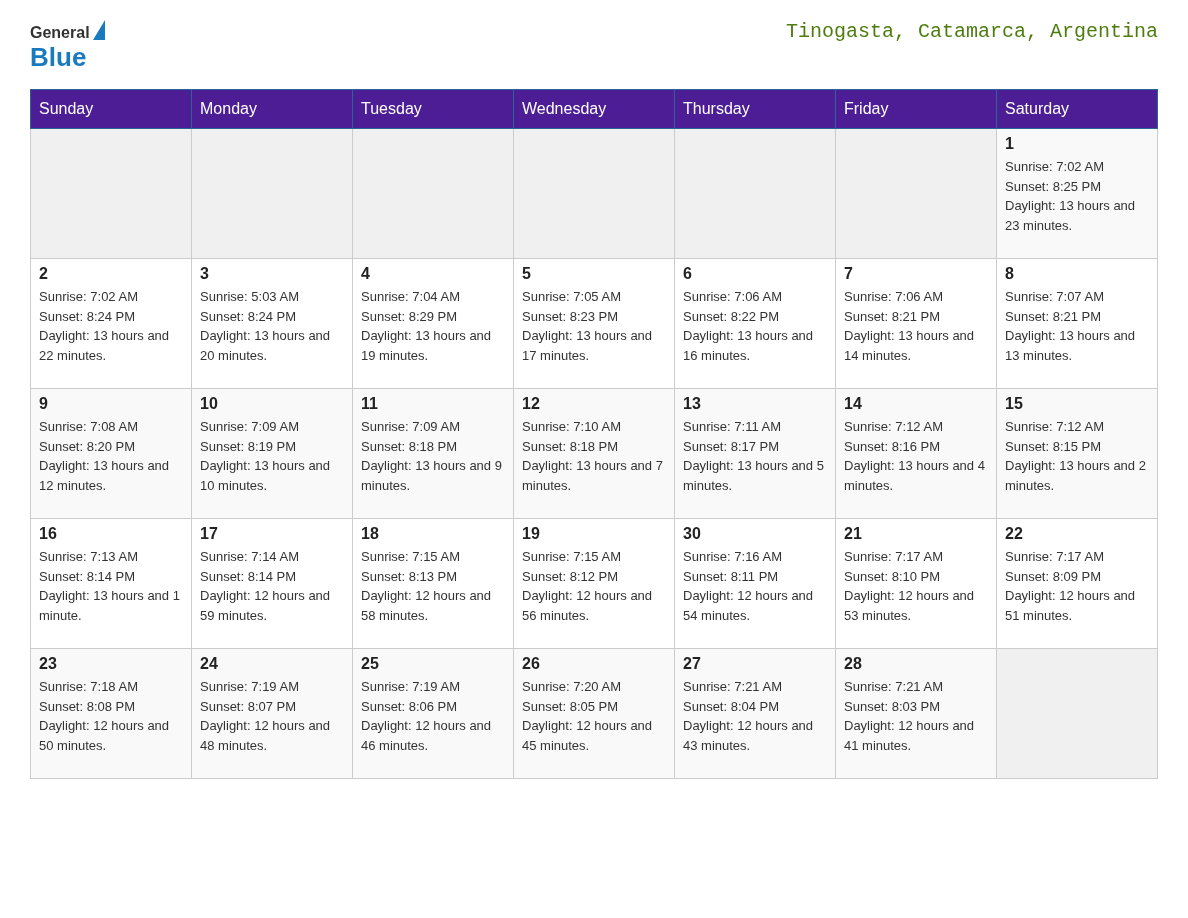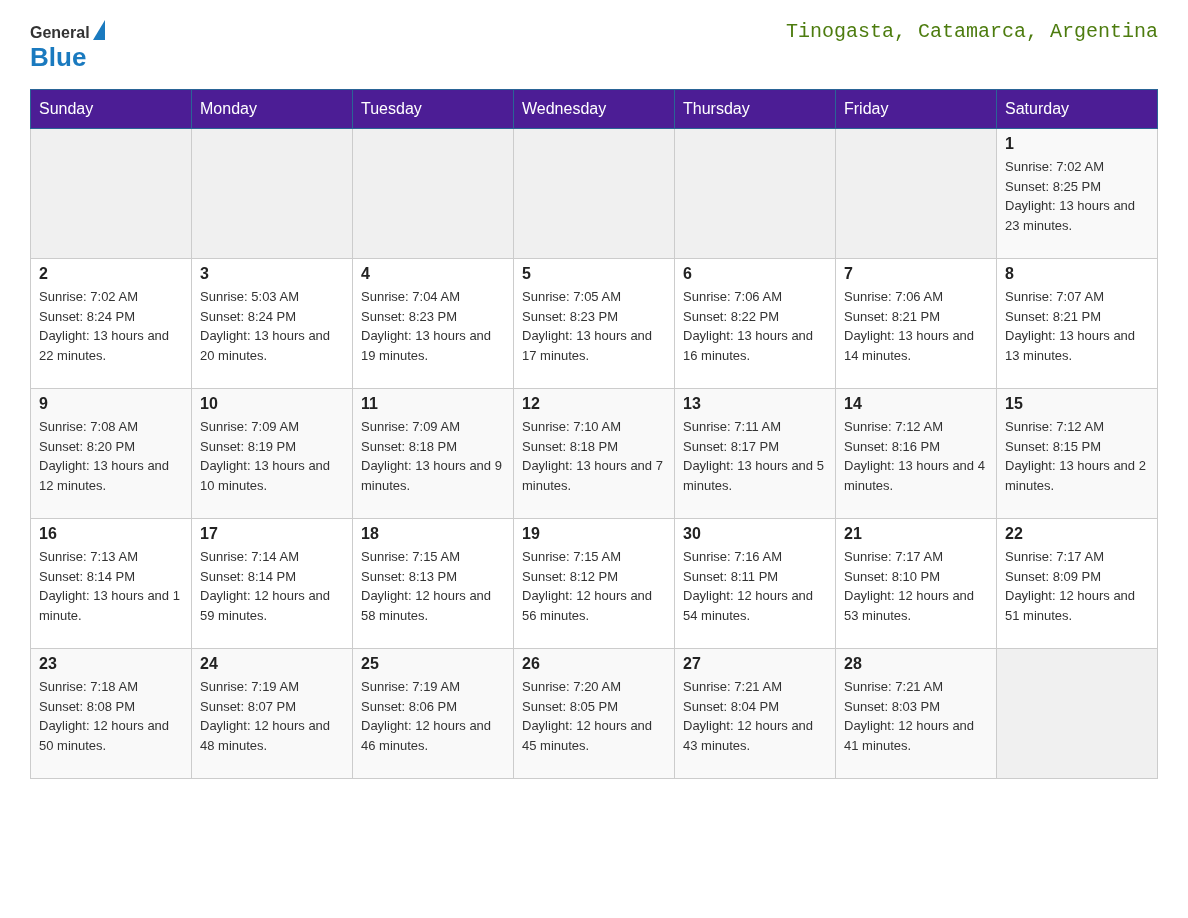--- a/index.html
+++ b/index.html
@@ -154,21 +154,21 @@
         </td>
         <td>
           <span class="day-number">3</span>
           <div class="day-info">Sunrise: 5:03 AM
 Sunset: 8:24 PM
 Daylight: 13 hours and 20 minutes.</div>
         </td>
         <td>
           <span class="day-number">4</span>
           <div class="day-info">Sunrise: 7:04 AM
-Sunset: 8:23 PM
+Sunset: 8:29 PM
 Daylight: 13 hours and 19 minutes.</div>
         </td>
         <td>
           <span class="day-number">5</span>
           <div class="day-info">Sunrise: 7:05 AM
 Sunset: 8:23 PM
 Daylight: 13 hours and 17 minutes.</div>
         </td>
         <td>
           <span class="day-number">6</span>

